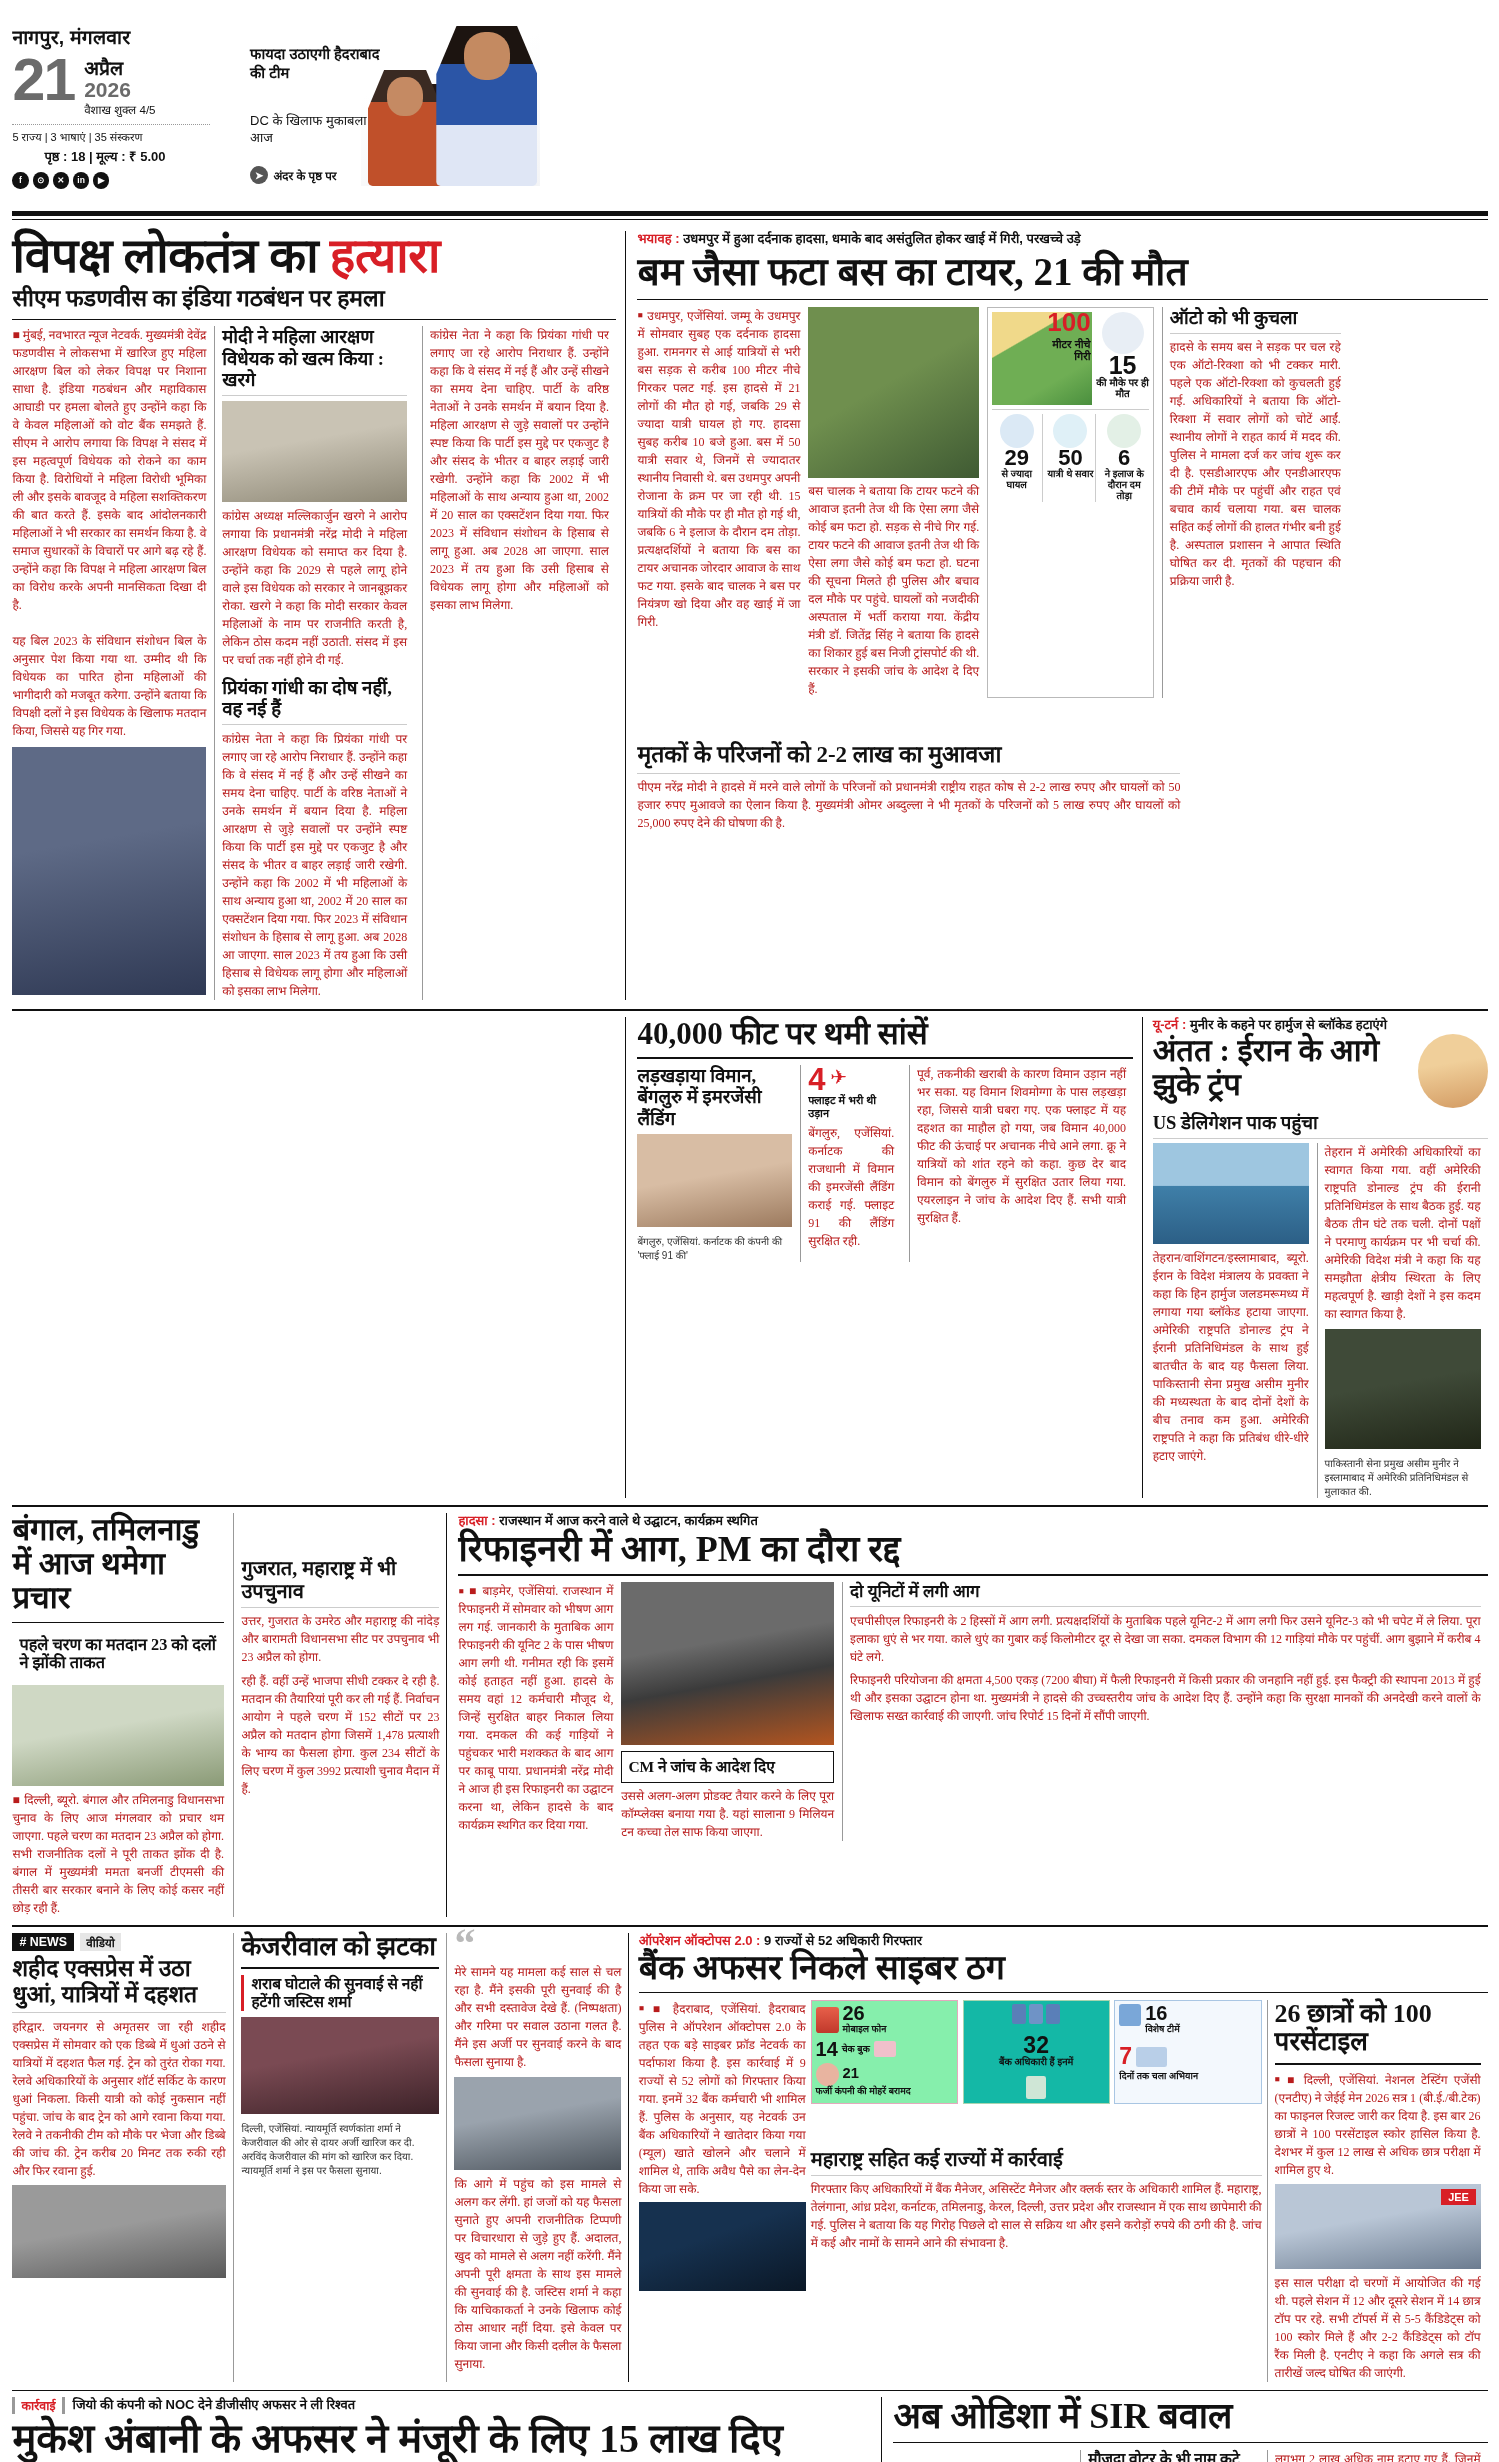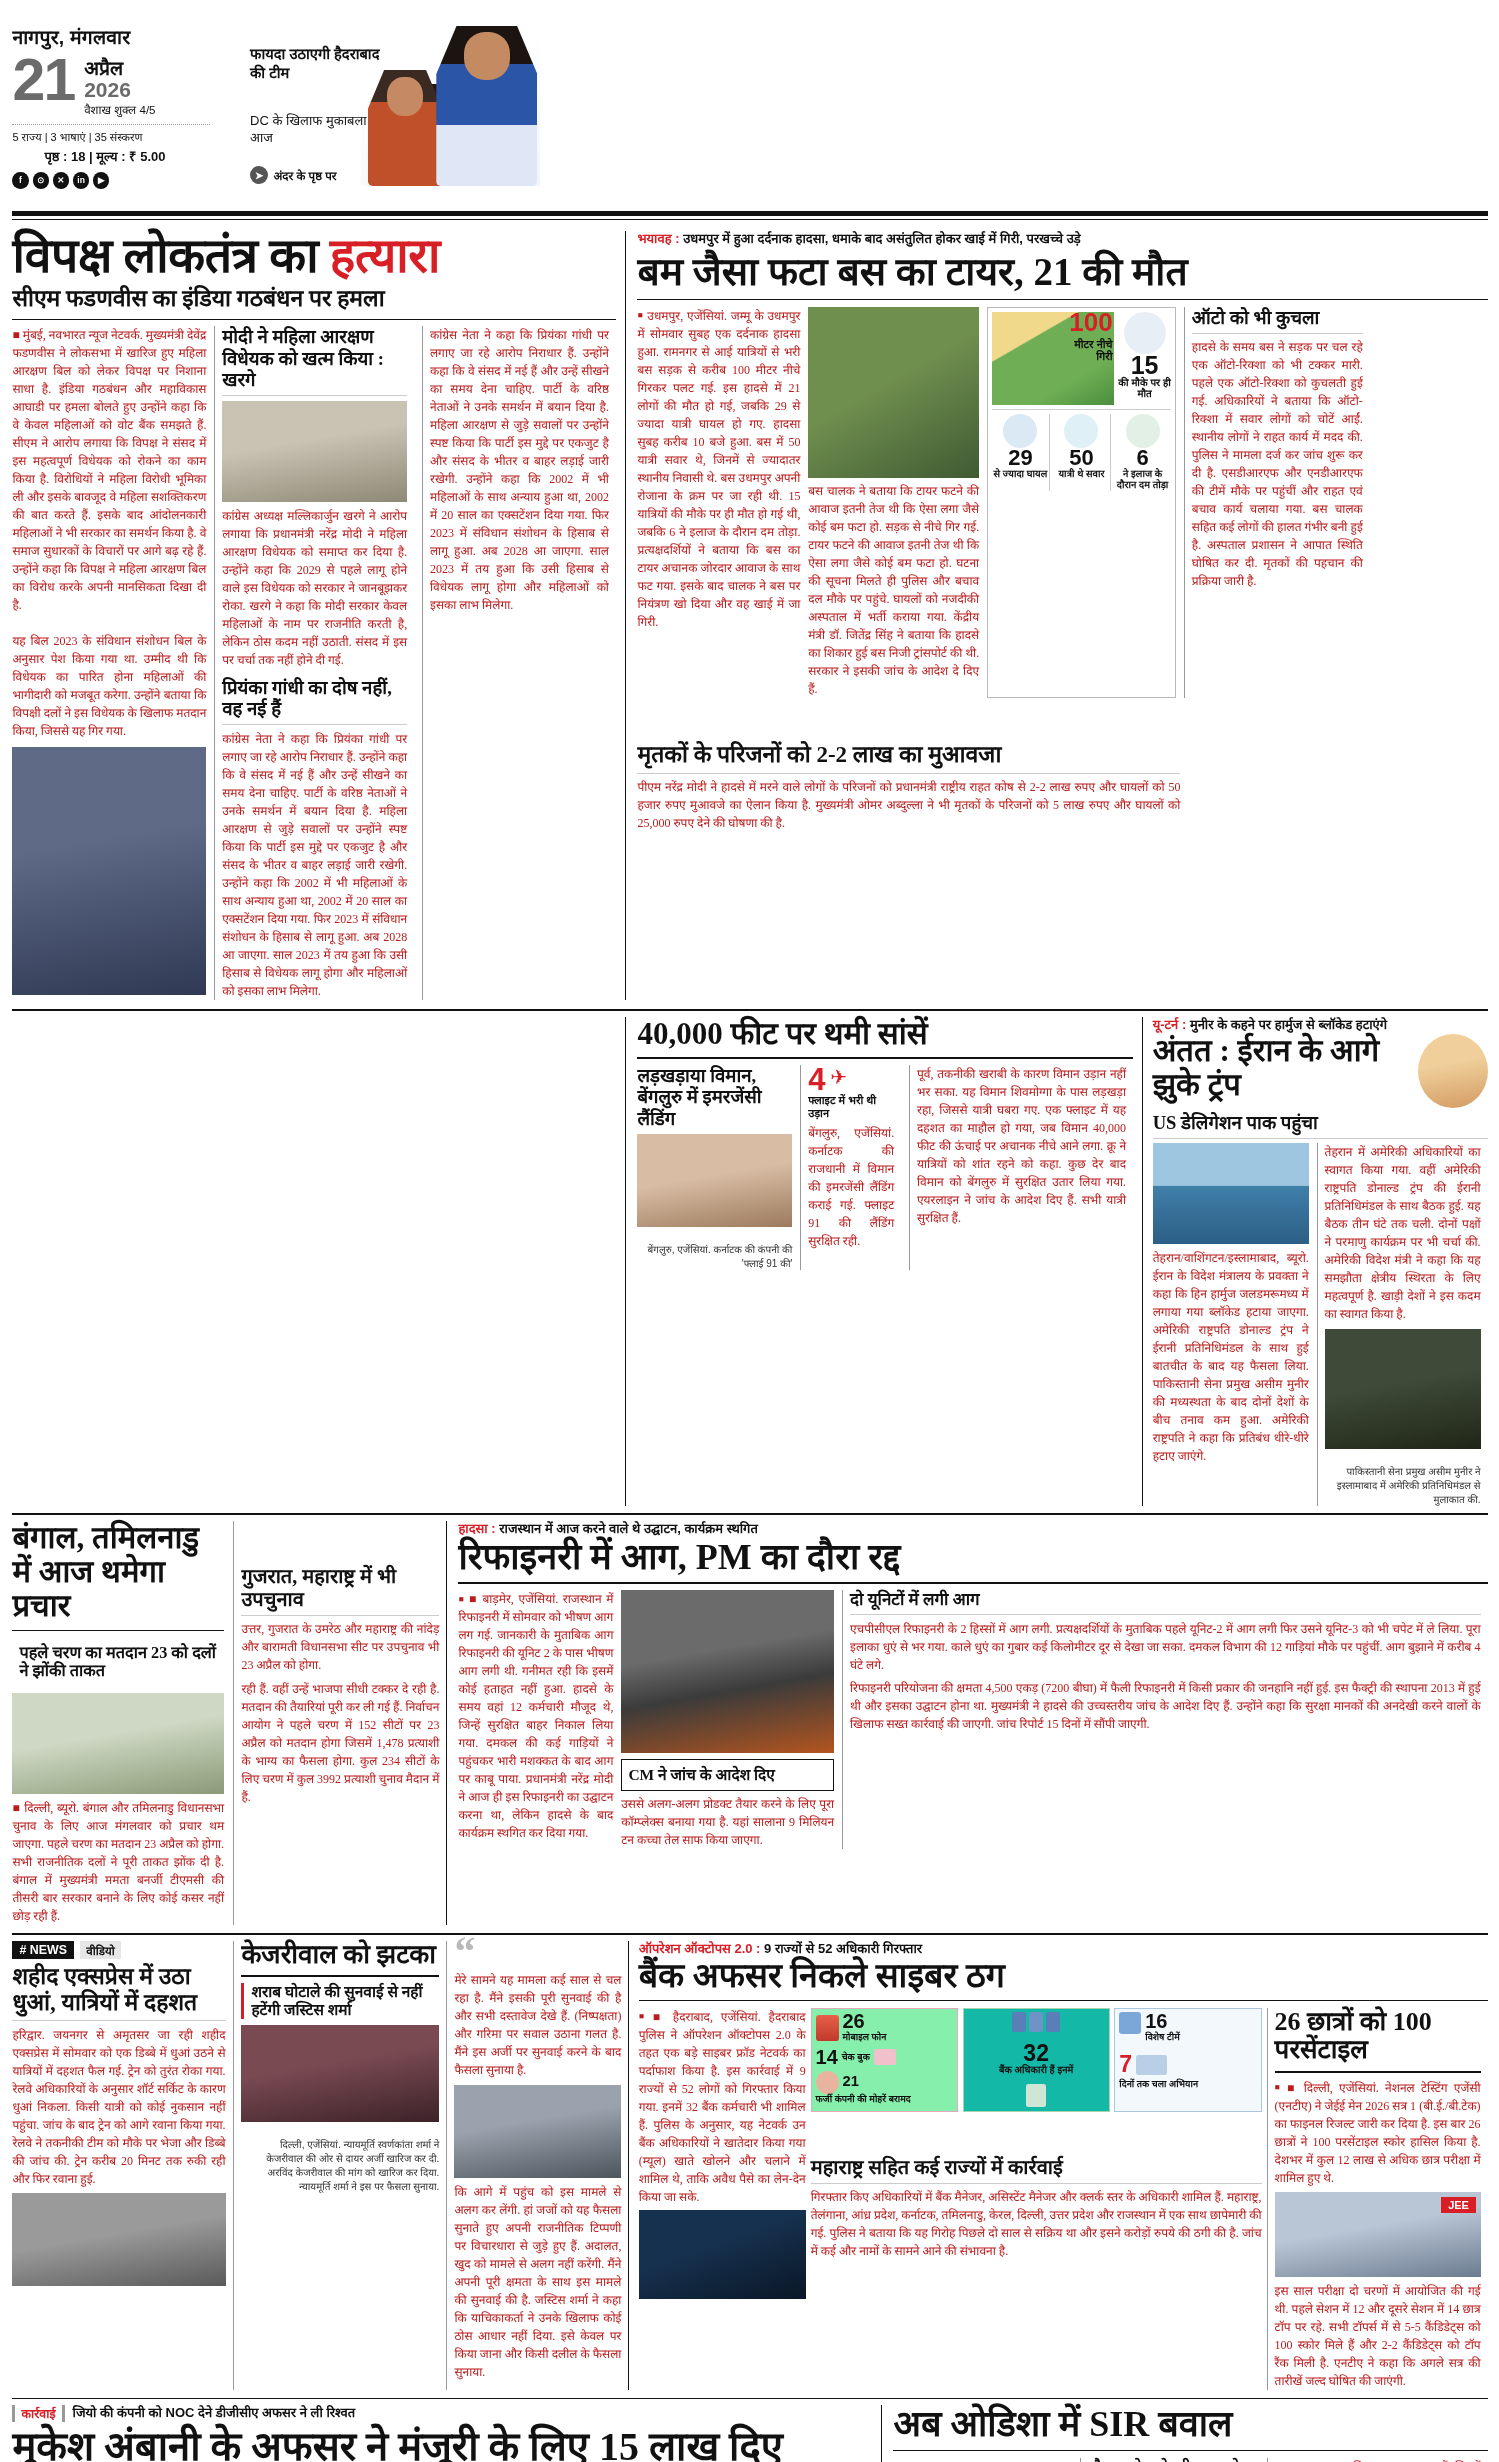--- a/index.html
+++ b/index.html
@@ -63,21 +63,21 @@
   .hl-xl { font-family: "Liberation Serif", serif; font-weight: 900; font-size: 39px; line-height: 1.06; }
   .hl-l { font-family: "Liberation Serif", serif; font-weight: 900; font-size: 31px; line-height: 1.1; }
   .hl-m { font-family: "Liberation Serif", serif; font-weight: 800; font-size: 23px; line-height: 1.12; margin-top: 44px; }
   .hl-s { font-family: "Liberation Serif", serif; font-weight: 800; font-size: 18.6px; line-height: 1.15; }
   .hl-red { color: #d81f26; }
   .subhead { font-family: "Liberation Serif", serif; font-weight: 700; font-size: 23px; line-height: 1.15; margin-top: 4.7px; }
   .body-txt { font-family: "Liberation Serif", serif; font-size: 12px; line-height: 1.5; text-align: justify; color: #b91c1c; }
   .bullet::before { content: "\25A0"; font-size: 8.5px; margin-right: 3.9px; vertical-align: 1.6px; }
   .col-rule { border-left: 0.8px solid #999; }
   .boxed { border: 0.8px solid #999; padding: 6.2px; }
-  .capt { font-family: "Liberation Sans", sans-serif; font-size: 10px; color: #333; margin-top: 15px; text-align: right; }
+  .capt { font-family: "Liberation Sans", sans-serif; font-size: 10px; color: #333; margin-top: 7px; }
 
   
   .ph { background: #d9d9d9; position: relative; overflow: hidden; }
   .ph-modi { background: linear-gradient(170deg,#c9c3b4 0 40%, #8e8876 100%); }
   .ph-fadnavis { background: linear-gradient(170deg,#5e6a86 0 38%, #2f3954 100%); }
   .ph-crash { background: linear-gradient(150deg,#6f8f4e 0 45%, #3f5a33 100%); }
   .ph-sea { background: linear-gradient(180deg,#9ec6e0 0 42%, #3f7fa8 43%, #2c5f86 100%); }
   .ph-fire { background: linear-gradient(170deg,#6b6b6b 0 38%, #3b3b3b 60%, #b4551f 100%); }
   .ph-woman { background: linear-gradient(170deg,#d8bda4 0 45%, #9c7a5e 100%); }
   .ph-trump { background: linear-gradient(170deg,#f0cf9a 0 40%, #d39b63 100%); }
@@ -203,21 +203,21 @@
       <div class="flex" style="gap:7.8px;">
         <div style="width:163px;">
           <div class="body-txt bullet">उधमपुर, एजेंसियां. जम्मू के उधमपुर में सोमवार सुबह एक दर्दनाक हादसा हुआ. रामनगर से आई यात्रियों से भरी बस सड़क से करीब 100 मीटर नीचे गिरकर पलट गई. इस हादसे में 21 लोगों की मौत हो गई, जबकि 29 से ज्यादा यात्री घायल हो गए. हादसा सुबह करीब 10 बजे हुआ. बस में 50 यात्री सवार थे, जिनमें से ज्यादातर स्थानीय निवासी थे. बस उधमपुर अपनी रोजाना के क्रम पर जा रही थी. 15 यात्रियों की मौके पर ही मौत हो गई थी, जबकि 6 ने इलाज के दौरान दम तोड़ा. प्रत्यक्षदर्शियों ने बताया कि बस का टायर अचानक जोरदार आवाज के साथ फट गया. इसके बाद चालक ने बस पर नियंत्रण खो दिया और वह खाई में जा गिरी.</div>
         </div>
 
         <div style="width:171px;">
           <div class="ph ph-crash" style="width:100%;height:171px;"></div>
           <div class="body-txt" style="margin-top:4.7px;">बस चालक ने बताया कि टायर फटने की आवाज इतनी तेज थी कि ऐसा लगा जैसे कोई बम फटा हो. सड़क से नीचे गिर गई. टायर फटने की आवाज इतनी तेज थी कि ऐसा लगा जैसे कोई बम फटा हो. घटना की सूचना मिलते ही पुलिस और बचाव दल मौके पर पहुंचे. घायलों को नजदीकी अस्पताल में भर्ती कराया गया. केंद्रीय मंत्री डॉ. जितेंद्र सिंह ने बताया कि हादसे का शिकार हुई बस निजी ट्रांसपोर्ट की थी. सरकार ने इसकी जांच के आदेश दे दिए हैं.</div>
         </div>
 
-        <div style="width:189px;" class="ig-wrap">
+        <div style="width:167px;" class="ig-wrap">
           <div class="flex" style="gap:3.9px;">
             <div style="flex:1;position:relative;">
               <div class="ph" style="height:93px;background:linear-gradient(150deg,#f0d98a 0 30%,#6fae54 31% 70%,#4a8f3e 100%);"></div>
               <div class="ig-num" style="position:absolute;right:1.6px;top:-1.6px;font-size:26px;color:#d81f26;">100</div>
               <div class="ig-lbl" style="position:absolute;right:1.6px;top:26px;font-size:11px;text-align:right;width:45px;">मीटर नीचे गिरी</div>
             </div>
             <div style="width:53px;text-align:center;">
               <div style="width:42px;height:42px;border-radius:50%;background:#e8eef5;margin:0 auto;"></div>
               <div class="ig-num" style="font-size:25px;">15</div>
               <div class="ig-lbl" style="font-size:10px;">की मौके पर ही मौत</div>

